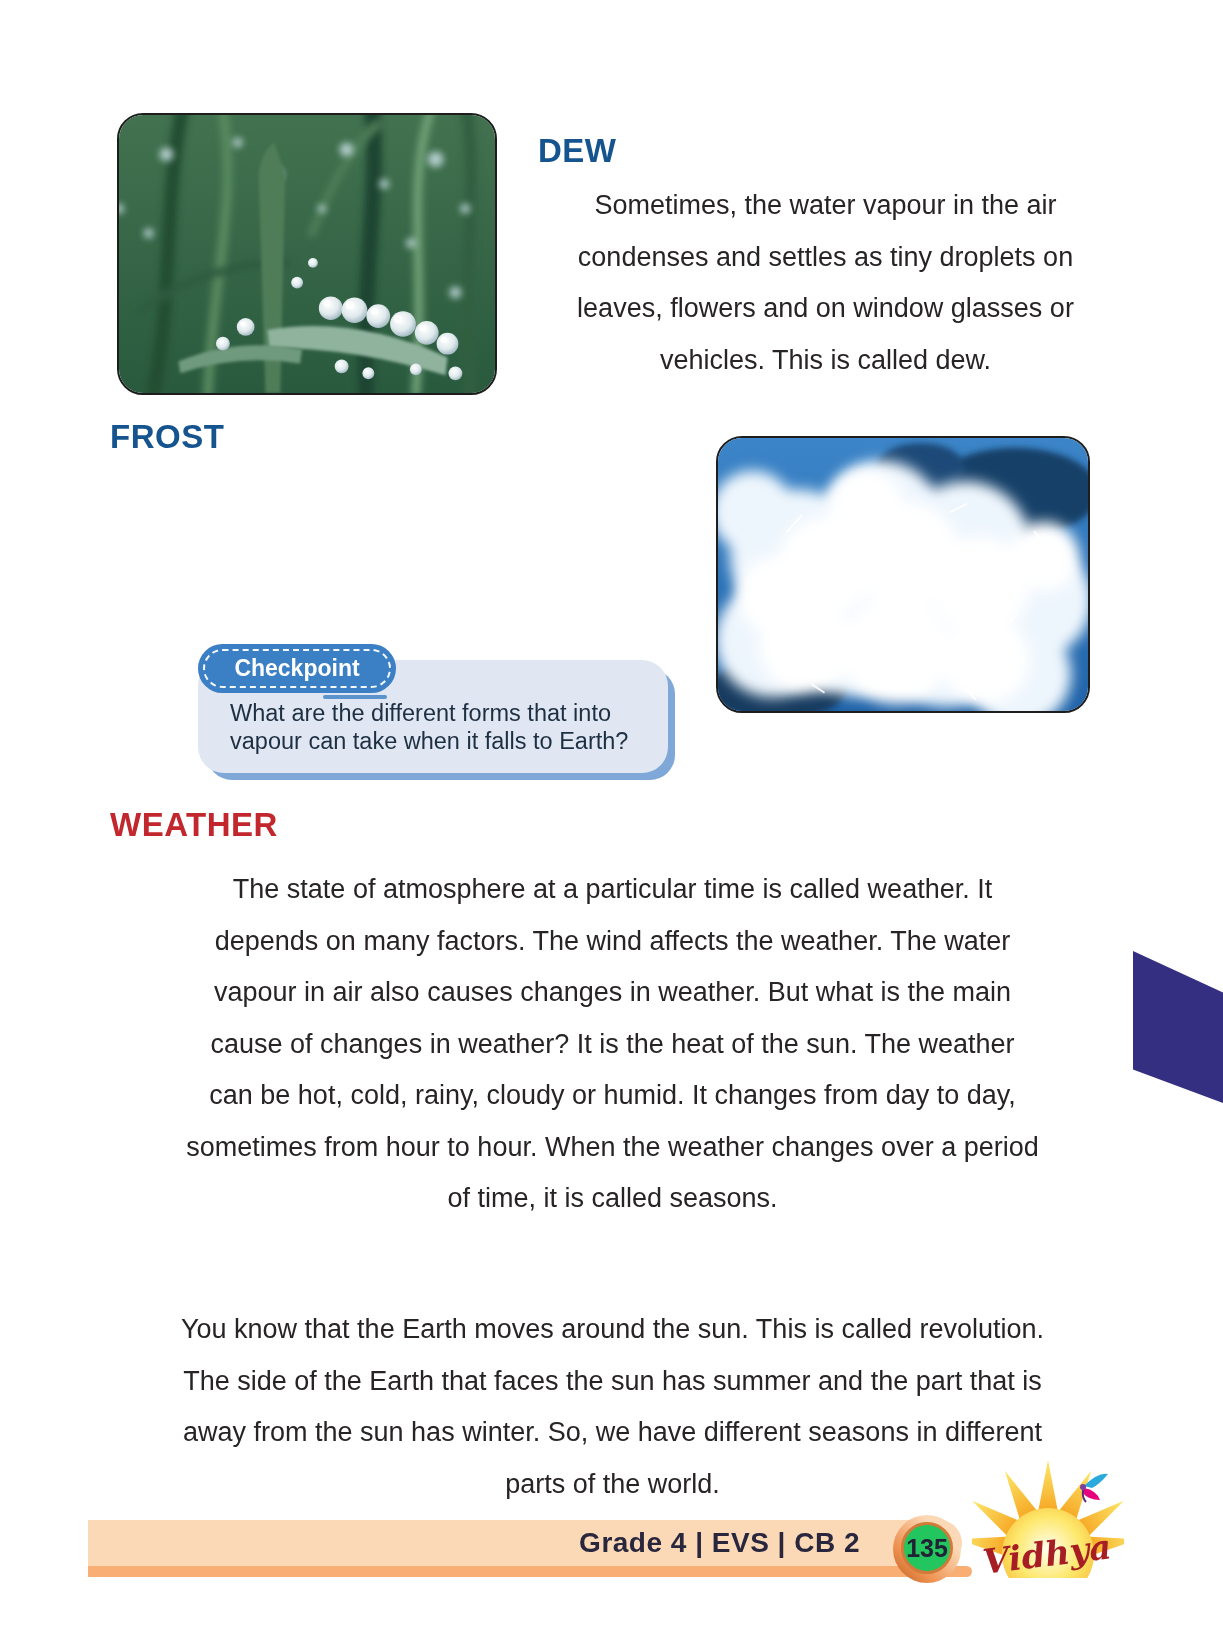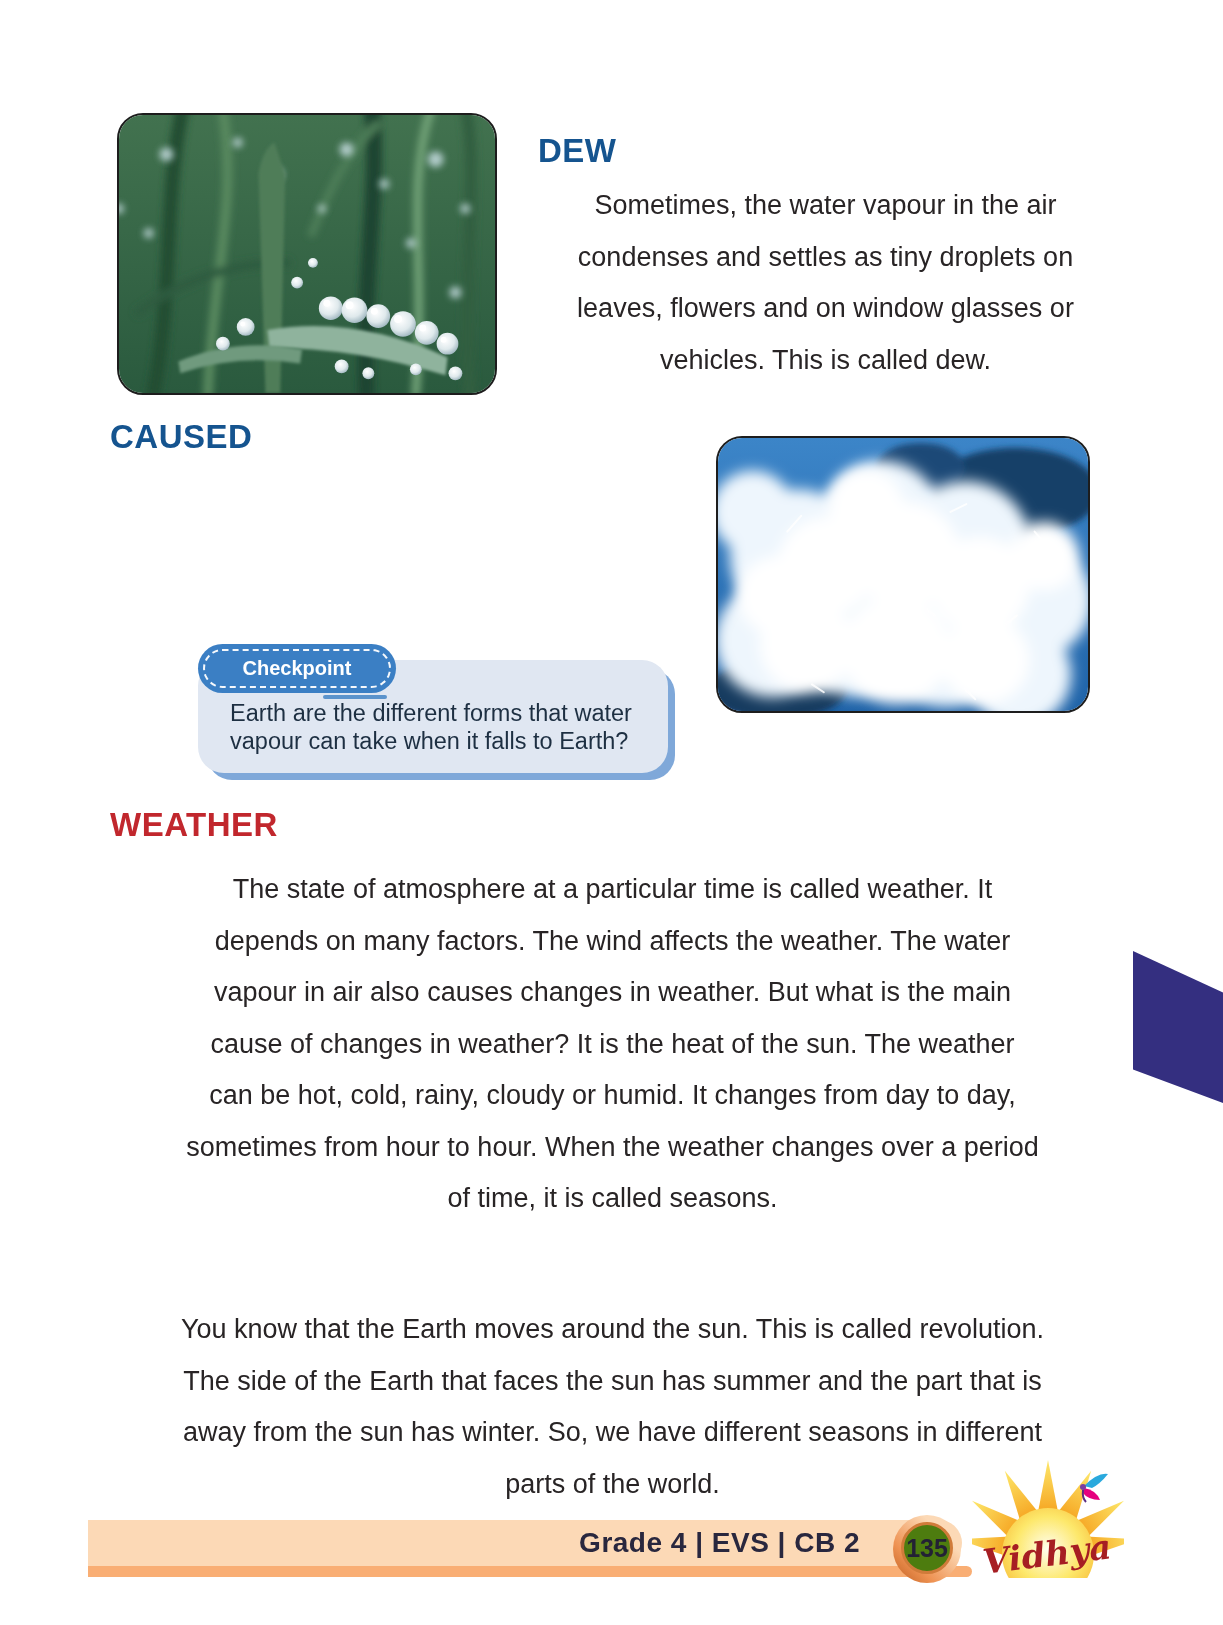--- a/index.html
+++ b/index.html
@@ -32,21 +32,21 @@
     position:absolute; left:198px; top:636px; width:198px; height:49px;
     background:#3b7fc4; border-radius:25px;
     display:flex; align-items:center; justify-content:center;
     z-index:3;
   }
   .cp-badge-inner {
     width:calc(100% - 10px); height:calc(100% - 10px);
     border:2px dashed rgba(255,255,255,.95); border-radius:21px;
     display:flex; align-items:center; justify-content:center;
   }
-  .cp-badge-label { color:#ffffff; font-size:20px; font-weight:700; }
+  .cp-badge-label { color:#ffffff; font-size:23px; font-weight:700; }
   .cp-underline {
     position:absolute; left:323px; top:687px; width:64px; height:4px;
     background:#5b93cc; border-radius:2px; z-index:2;
   }
   .cp-question {
     position:absolute; left:230px; top:692px; width:412px;
     font-size:23.5px; line-height:27.5px; color:#1d2f42;
     white-space:pre-line; z-index:2;
   }
   
@@ -70,21 +70,21 @@
     line-height:46px; letter-spacing:.5px;
   }
   .page-circle-outer {
     position:absolute; left:893px; top:1507px; width:68px; height:68px;
     border-radius:50%;
     background:linear-gradient(225deg, #fcd9b6 28%, #ee9252 70%, #c05e1f 100%);
     z-index:2;
   }
   .page-circle-inner {
     position:absolute; left:901px; top:1514px; width:52px; height:52px;
-    border-radius:50%; background:#4d7c0f; border:3px solid #d07b3a;
+    border-radius:50%; background:#22c55e; border:3px solid #d07b3a;
     display:flex; align-items:center; justify-content:center;
     font-size:25px; font-weight:700; color:#232135; z-index:3;
   }
   .logo { position:absolute; left:972px; top:1446px; width:152px; height:136px; z-index:4; }
   .logo svg { display:block; width:100%; height:100%; }
 </style>
 </head>
 <body>
 
 <div class="page">
@@ -160,21 +160,21 @@
       </g>
     </svg>
   </figure>
 
   <h2 class="h-blue" style="left:538px; top:124px;">DEW</h2>
   <p class="body-text" style="left:538px; top:172px; width:575px;">Sometimes, the water vapour in the air
 condenses and settles as tiny droplets on
 leaves, flowers and on window glasses or
 vehicles. This is called dew.</p>
 
-  <h2 class="h-blue" style="left:110px; top:410px;">CAUSED</h2>
+  <h2 class="h-blue" style="left:110px; top:410px;">FROST</h2>
 
   <figure class="photo" style="left:716px; top:428px; width:374px; height:277px;">
     <svg viewBox="0 0 374 277" preserveAspectRatio="none">
       <defs>
         <linearGradient id="skyBg" x1="0" y1="0" x2="0" y2="1">
           <stop offset="0" stop-color="#3c85c8"></stop>
             <stop offset="1" stop-color="#1f63a8"></stop>
         </linearGradient>
         <filter id="fluff" x="-30%" y="-30%" width="160%" height="160%">
             <feGaussianBlur stdDeviation="7"></feGaussianBlur>
@@ -227,21 +227,21 @@
     </svg>
   </figure>
 
   <div class="cp-box"></div>
   <div class="cp-underline"></div>
   <div class="cp-badge">
     <div class="cp-badge-inner">
       <span class="cp-badge-label">Checkpoint</span>
     </div>
   </div>
-  <p class="cp-question">Earth are the different forms that water
+  <p class="cp-question">What are the different forms that into
 vapour can take when it falls to Earth?</p>
 
   <h2 class="h-red" style="left:110px; top:798px;text-align:right;">WEATHER</h2>
   <p class="body-text" style="left:110px; top:856px; width:1005px;">The state of atmosphere at a particular time is called weather. It
 depends on many factors. The wind affects the weather. The water
 vapour in air also causes changes in weather. But what is the main
 cause of changes in weather? It is the heat of the sun. The weather
 can be hot, cold, rainy, cloudy or humid. It changes from day to day,
 sometimes from hour to hour. When the weather changes over a period
 of time, it is called seasons.</p>

